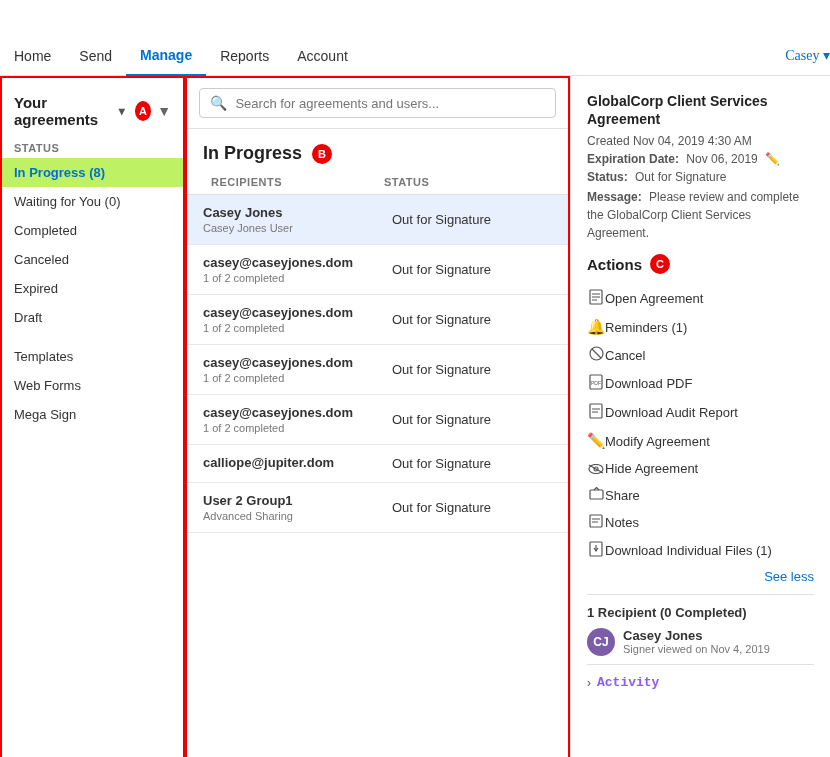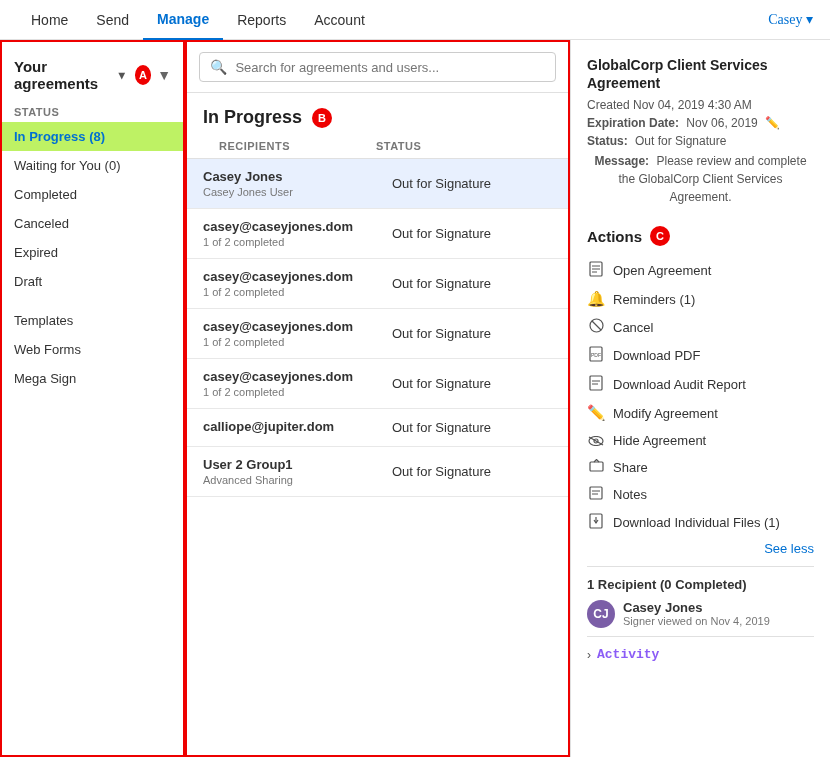--- a/index.html
+++ b/index.html
@@ -24,55 +24,55 @@
     
     .center-panel { flex: 1; border: 2px solid #e00; background: #fff; display: flex; flex-direction: column; overflow: hidden; }
     .search-bar-container { padding: 10px 12px; background: #fff; border-bottom: 1px solid #e0e0e0; }
     .search-bar { display: flex; align-items: center; border: 1px solid #ccc; border-radius: 4px; padding: 6px 10px; gap: 8px; }
     .search-icon { color: #888; font-size: 14px; }
     .search-input { border: none; outline: none; width: 100%; font-size: 13px; color: #333; background: transparent; }
     .in-progress-header { display: flex; align-items: center; padding: 14px 16px 8px; gap: 10px; }
     .in-progress-title { font-size: 18px; font-weight: bold; color: #222; }
     .badge-b { background: #e00; color: #fff; border-radius: 50%; width: 20px; height: 20px; display: flex; align-items: center; justify-content: center; font-size: 11px; font-weight: bold; }
     .recipients-table { flex: 1; overflow-y: auto; }
-    .table-header { display: grid; grid-template-columns: 1fr 160px; padding: 4px 32px 6px; border-bottom: 1px solid #e0e0e0; }
+    .table-header { display: grid; grid-template-columns: 1fr 160px; padding: 4px 24px 6px; border-bottom: 1px solid #e0e0e0; }
     .table-header-cell { font-size: 11px; color: #777; font-weight: bold; letter-spacing: 0.5px; text-transform: uppercase; }
     .table-row { display: grid; grid-template-columns: 1fr 160px; padding: 10px 16px; border-bottom: 1px solid #e8e8e8; cursor: pointer; }
     .table-row.selected { background: #e8f0fe; }
     .recipient-name { font-size: 13px; color: #333; font-weight: bold; }
     .recipient-sub { font-size: 11px; color: #777; margin-top: 2px; }
     .status-cell { font-size: 13px; color: #333; display: flex; align-items: center; }
 
     
     .right-panel { width: 260px; background: #fff; border-left: 1px solid #e0e0e0; padding: 16px; overflow-y: auto; flex-shrink: 0; }
     .agreement-title { font-size: 14px; font-weight: bold; color: #222; margin-bottom: 6px; line-height: 1.3; }
     .agreement-meta { font-size: 12px; color: #555; margin-bottom: 4px; }
     .agreement-meta span { font-weight: normal; }
     .edit-icon { color: #0070d2; cursor: pointer; margin-left: 4px; }
     .agreement-status { font-size: 12px; color: #555; margin-bottom: 4px; }
-    .agreement-message { font-size: 12px; color: #555; margin-bottom: 20px; line-height: 1.5; text-align: center; }
+    .agreement-message { font-size: 12px; color: #555; margin-bottom: 12px; line-height: 1.5; }
     .actions-header { display: flex; align-items: center; font-size: 15px; font-weight: bold; color: #222; margin-bottom: 10px; gap: 8px; }
     .badge-c { background: #e00; color: #fff; border-radius: 50%; width: 20px; height: 20px; display: flex; align-items: center; justify-content: center; font-size: 11px; font-weight: bold; }
-    .action-item { display: flex; align-items: center; gap: 8px; padding: 5px 0; cursor: pointer; color: #333; font-size: 13px; }
+    .action-item { display: flex; align-items: center; padding: 5px 0; cursor: pointer; color: #333; font-size: 13px; }
     .action-icon { font-size: 15px; color: #555; width: 18px; text-align: center; }
     .see-less { text-align: right; color: #0070d2; font-size: 13px; cursor: pointer; margin-top: 4px; margin-bottom: 10px; }
     .recipient-section { border-top: 1px solid #e0e0e0; padding-top: 10px; margin-top: 4px; }
     .recipient-section-title { font-size: 13px; color: #333; font-weight: bold; margin-bottom: 8px; }
     .recipient-card { display: flex; align-items: flex-start; gap: 8px; margin-bottom: 8px; }
     .recipient-avatar { width: 28px; height: 28px; border-radius: 50%; background: #7B5EA7; display: flex; align-items: center; justify-content: center; color: #fff; font-size: 12px; font-weight: bold; flex-shrink: 0; }
     .recipient-info .name { font-size: 13px; color: #333; font-weight: bold; }
     .recipient-info .sub { font-size: 11px; color: #777; }
     .activity-section { border-top: 1px solid #e0e0e0; padding-top: 10px; margin-top: 8px; display: flex; align-items: center; gap: 6px; cursor: pointer; }
     .activity-chevron { color: #555; font-size: 12px; }
     .activity-label { font-size: 13px; color: #8b5cf6; font-weight: bold; font-family: Liberation Mono, monospace; }
   </style>
 </head>
 <body>
 
-<div style="display:flex; align-items:center; height:40px; background:#fff; border-bottom:1px solid #e0e0e0; padding:0 17px;">
+<div style="display:flex; align-items:center; height:40px; background:#fff; border-bottom:1px solid #e0e0e0; padding:0 0;margin-top:36px;">
   <div class="top-nav-item">Home</div>
   <div class="top-nav-item">Send</div>
   <div class="top-nav-item active">Manage</div>
   <div class="top-nav-item">Reports</div>
   <div class="top-nav-item">Account</div>
   <div style="margin-left:auto;">
     <span style="color:#0070d2; cursor:pointer; font-size:14px;font-family:Liberation Serif, serif;">Casey ▾</span>
   </div>
 </div>
 

